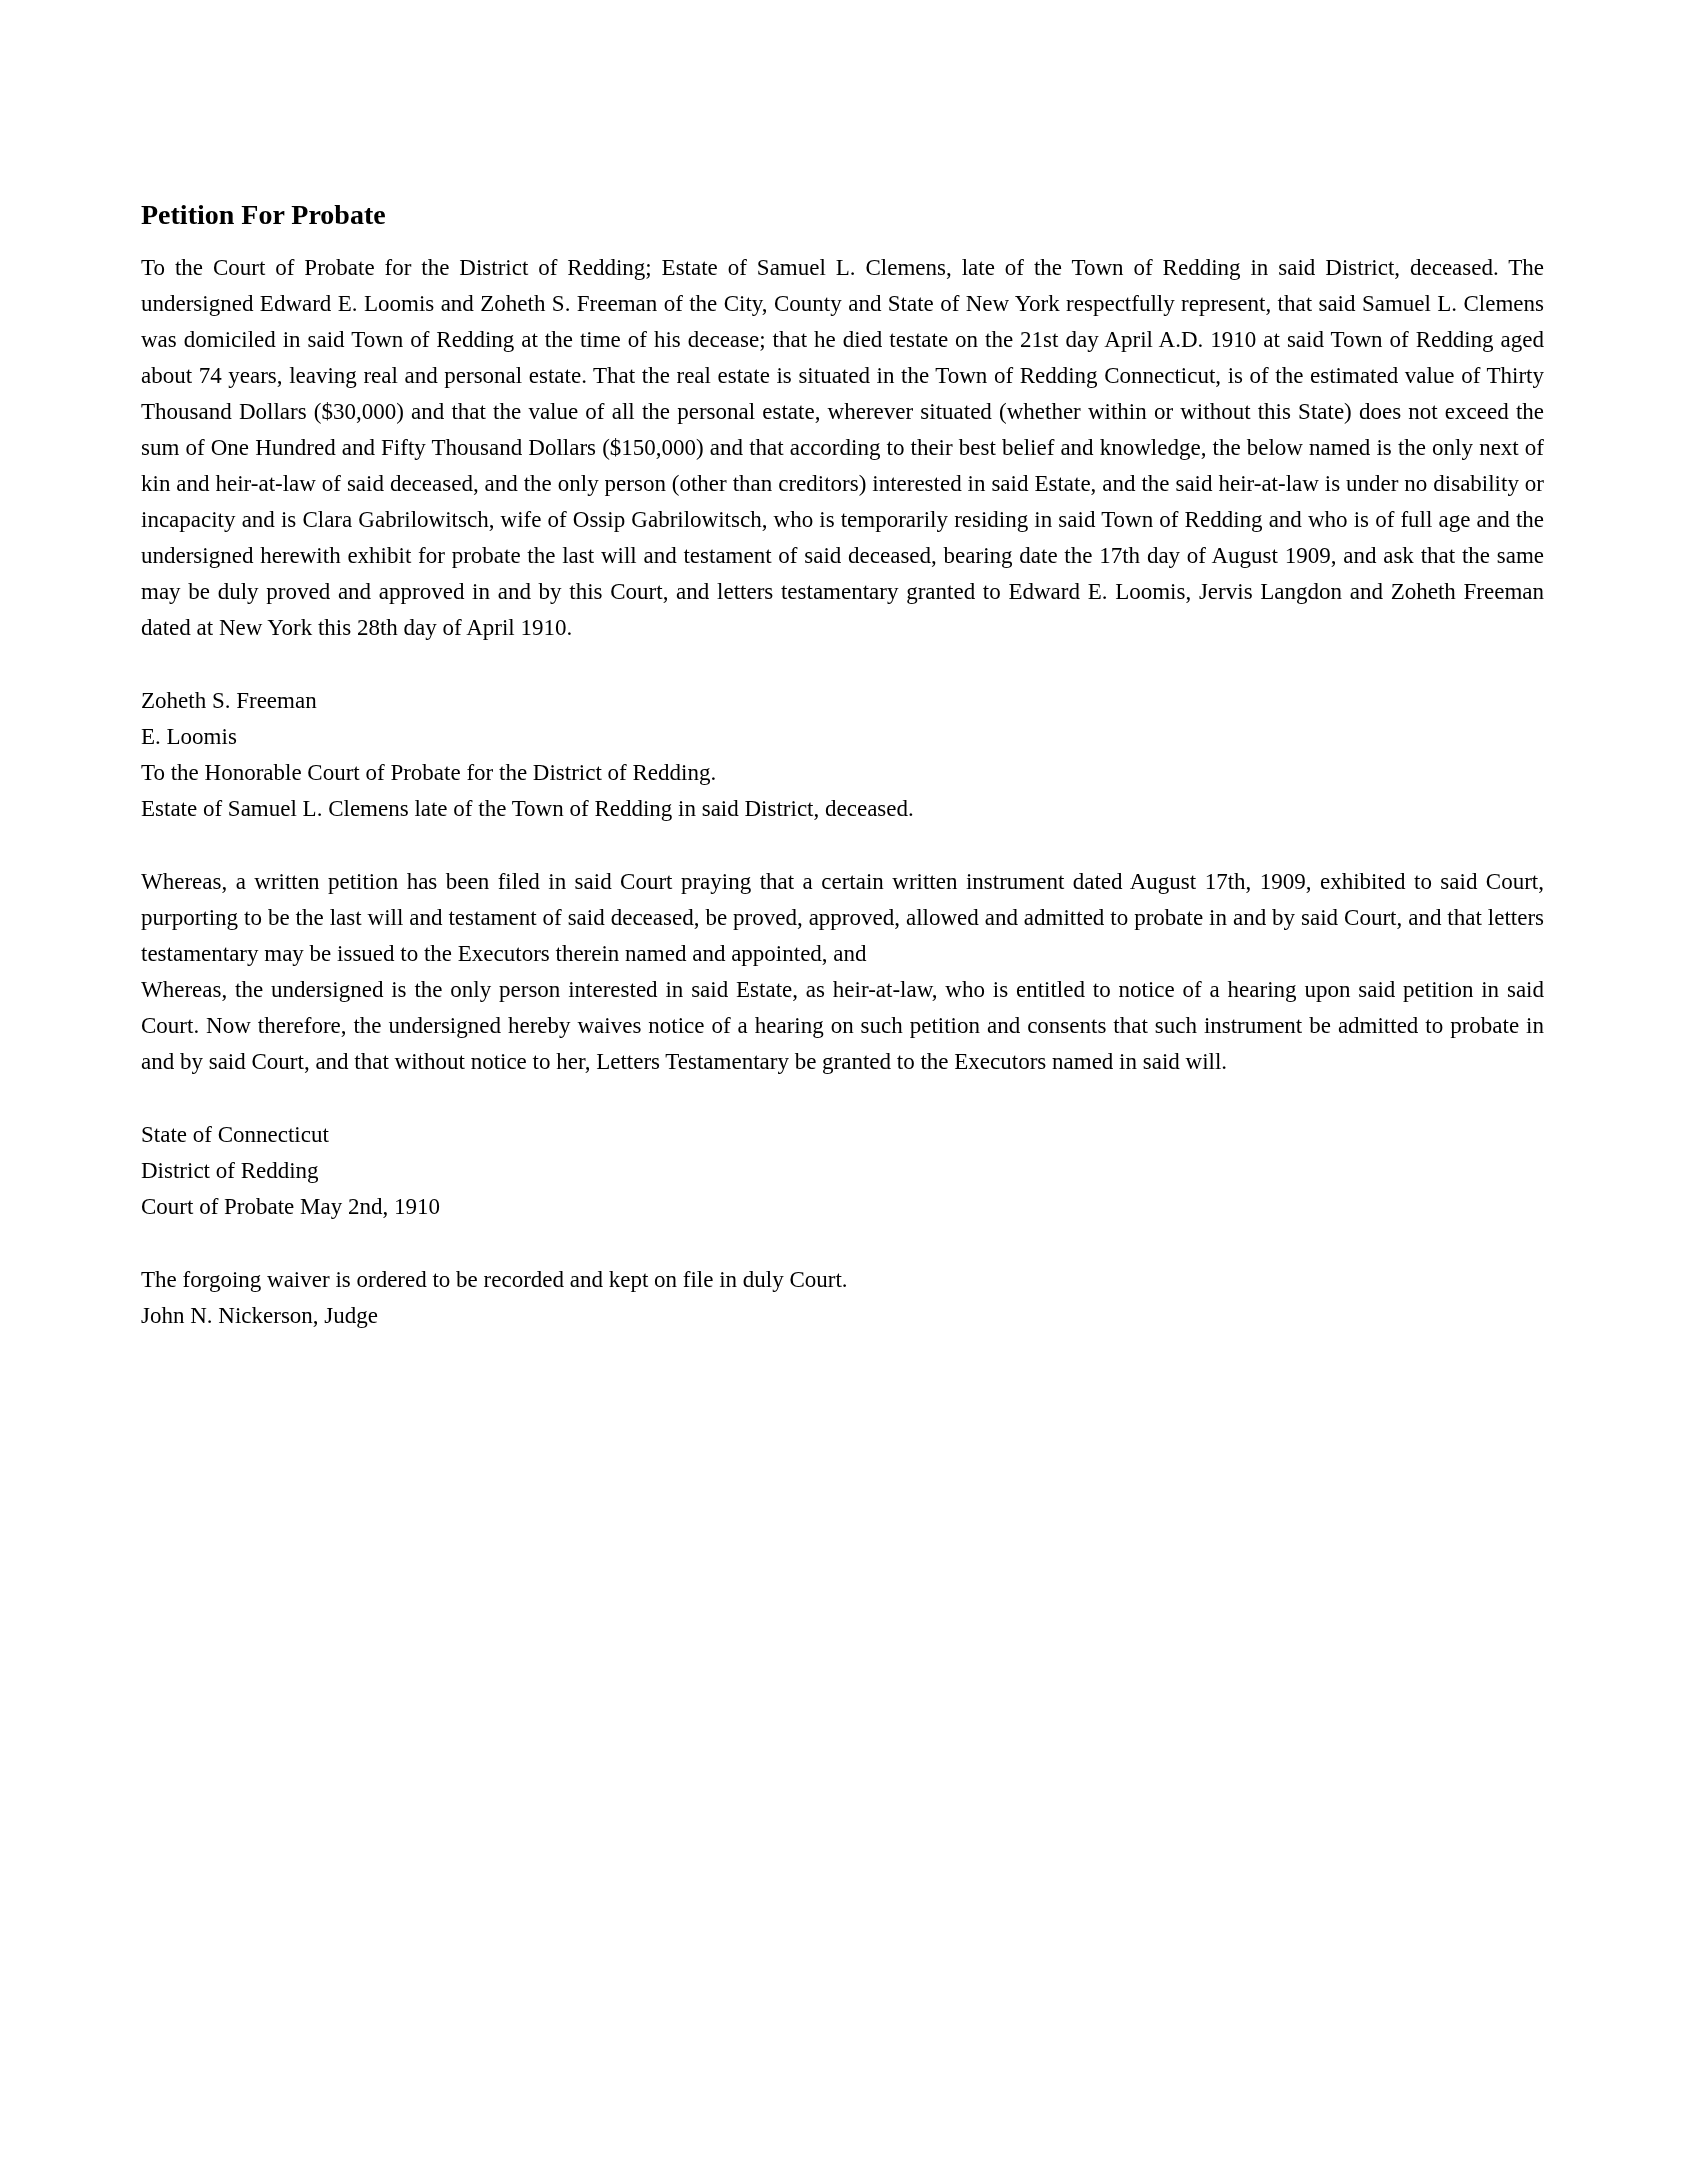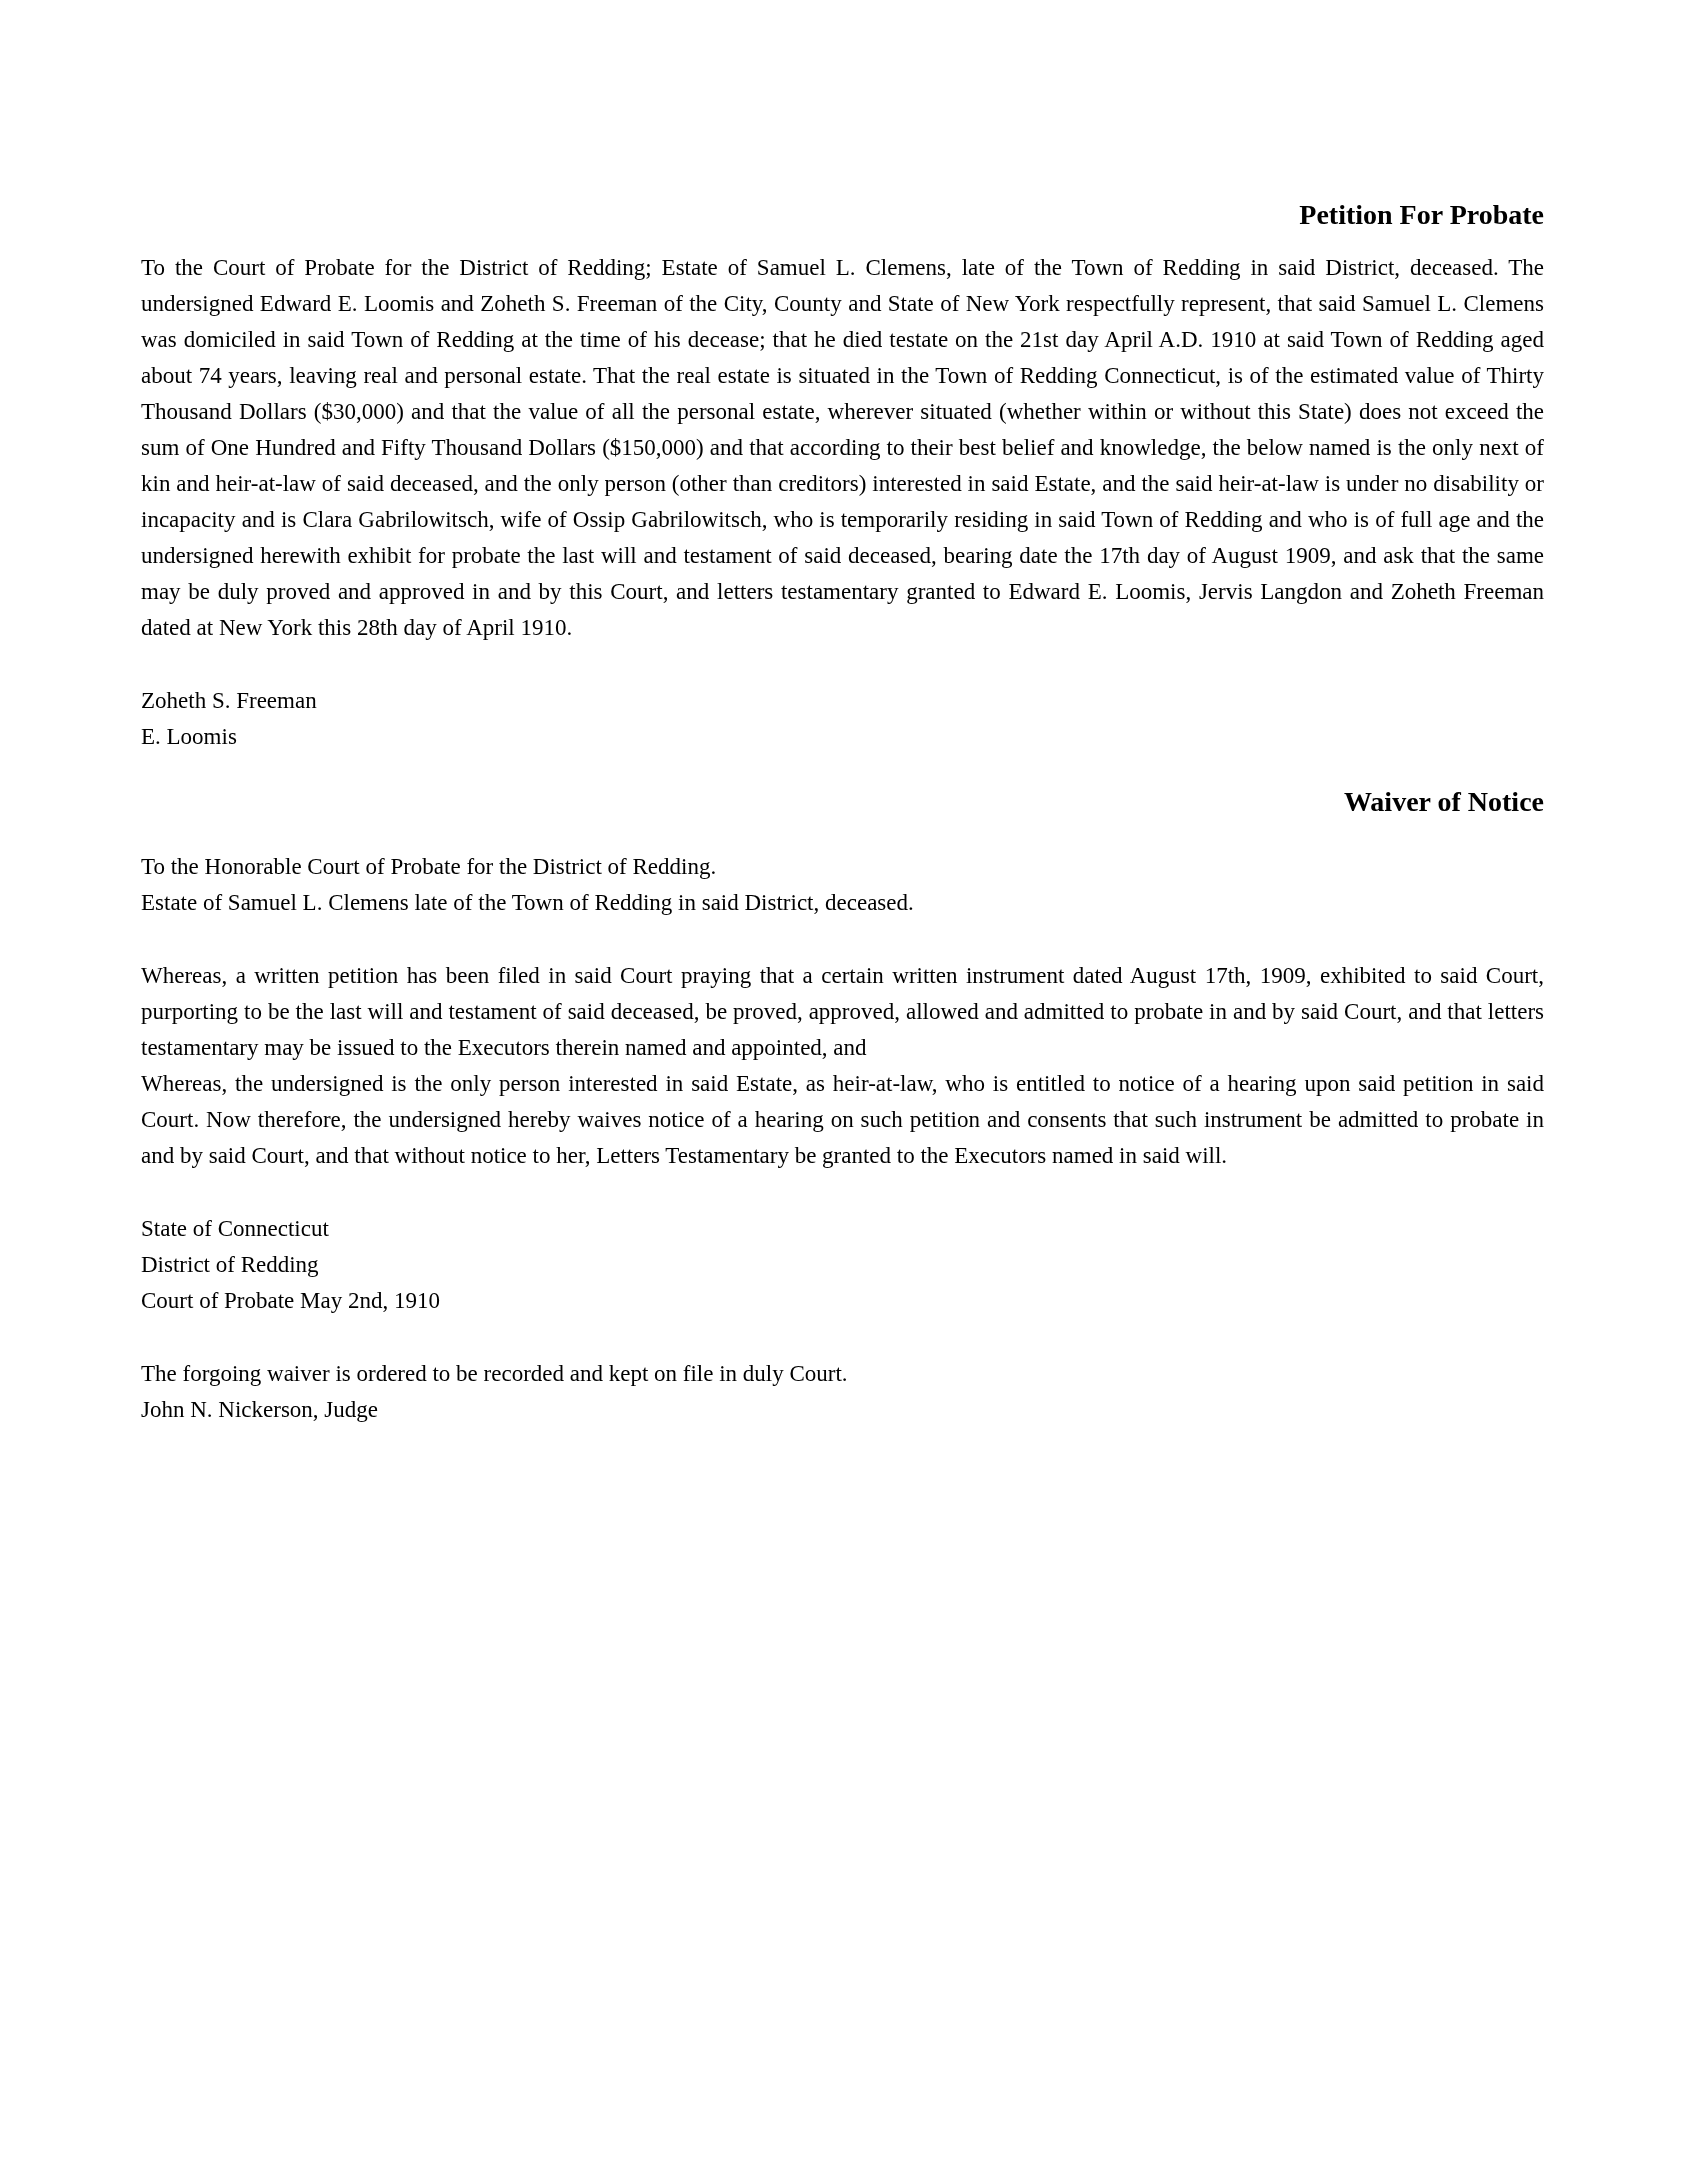--- a/index.html
+++ b/index.html
@@ -15,21 +15,21 @@
     background: #ffffff;
     color: #000000;
     box-sizing: border-box;
     padding: 198px 139px 0 141px;
     font-family: "Liberation Serif", "DejaVu Serif", serif;
     font-size: 23px;
     line-height: 36px;
     overflow: hidden;
   }
   .doc-heading {
-    text-align: right;
+    text-align: left;
     font-weight: 700;
     font-size: 28px;
     line-height: 34px;
     margin: 0;
     font-family: "Liberation Serif", "DejaVu Serif", serif;
   }
   .heading-petition {
     margin-bottom: 18px;
   }
   .heading-waiver {
@@ -58,21 +58,20 @@
 
   <h1 class="doc-heading heading-petition">Petition For Probate</h1>
 
   <p class="justified-par">To the Court of Probate for the District of Redding; Estate of Samuel L. Clemens, late of the Town of Redding in said District, deceased. The undersigned Edward E. Loomis and Zoheth S. Freeman of the City, County and State of New York respectfully represent, that said Samuel L. Clemens was domiciled in said Town of Redding at the time of his decease; that he died testate on the 21st day April A.D. 1910 at said Town of Redding aged about 74 years, leaving real and personal estate. That the real estate is situated in the Town of Redding Connecticut, is of the estimated value of Thirty Thousand Dollars ($30,000) and that the value of all the personal estate, wherever situated (whether within or without this State) does not exceed the sum of One Hundred and Fifty Thousand Dollars ($150,000) and that according to their best belief and knowledge, the below named is the only next of kin and heir-at-law of said deceased, and the only person (other than creditors) interested in said Estate, and the said heir-at-law is under no disability or incapacity and is Clara Gabrilowitsch, wife of Ossip Gabrilowitsch, who is temporarily residing in said Town of Redding and who is of full age and the undersigned herewith exhibit for probate the last will and testament of said deceased, bearing date the 17th day of August 1909, and ask that the same may be duly proved and approved in and by this Court, and letters testamentary granted to Edward E.  Loomis, Jervis Langdon and Zoheth Freeman dated at New York this 28th day of April 1910.</p>
 
   <div class="line-block gap-one-line">
     <div class="plain-line">Zoheth S. Freeman</div>
     <div class="plain-line">E. Loomis</div>
   </div>
 
-  <h2 class="doc-heading heading-waiver">Waiver of Notice</h2>
 
   <div class="line-block">
     <div class="plain-line">To the Honorable Court of Probate for the District of Redding.</div>
     <div class="plain-line">Estate of Samuel L. Clemens late of the Town of Redding in said District, deceased.</div>
   </div>
 
   <div class="gap-one-line">
     <p class="justified-par">Whereas, a written petition has been filed in said Court praying that a certain written instrument dated August 17th, 1909, exhibited to said Court, purporting to be the last will and testament of said deceased, be proved, approved, allowed and admitted to probate in and by said Court, and that letters testamentary may be issued to the Executors therein named and appointed, and</p>
     <p class="justified-par">Whereas, the undersigned is the only person interested in said Estate, as heir-at-law, who is entitled to notice of a hearing upon said petition in said Court. Now therefore, the undersigned hereby waives notice of a hearing on such petition and consents that such instrument be admitted to probate in and by said Court, and that without notice to her, Letters Testamentary be granted to the Executors named in said will.</p>
   </div>

